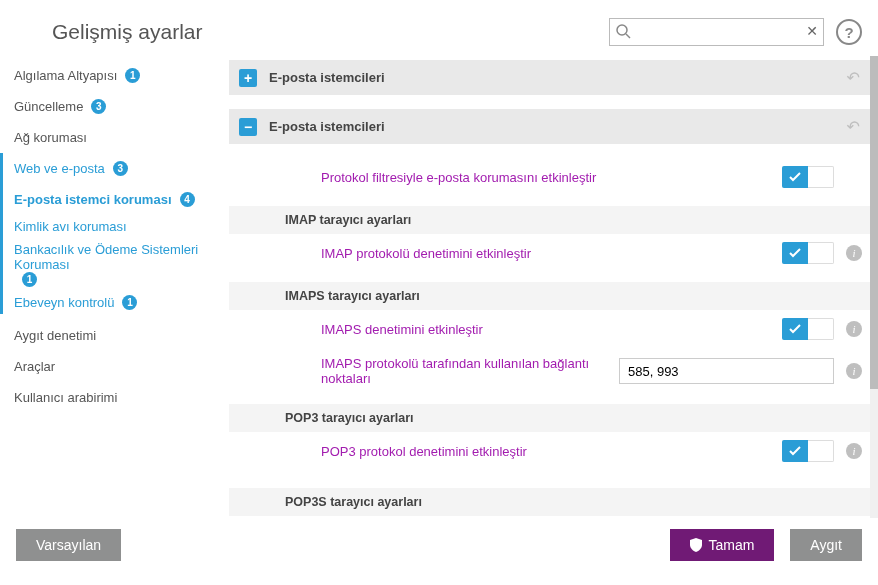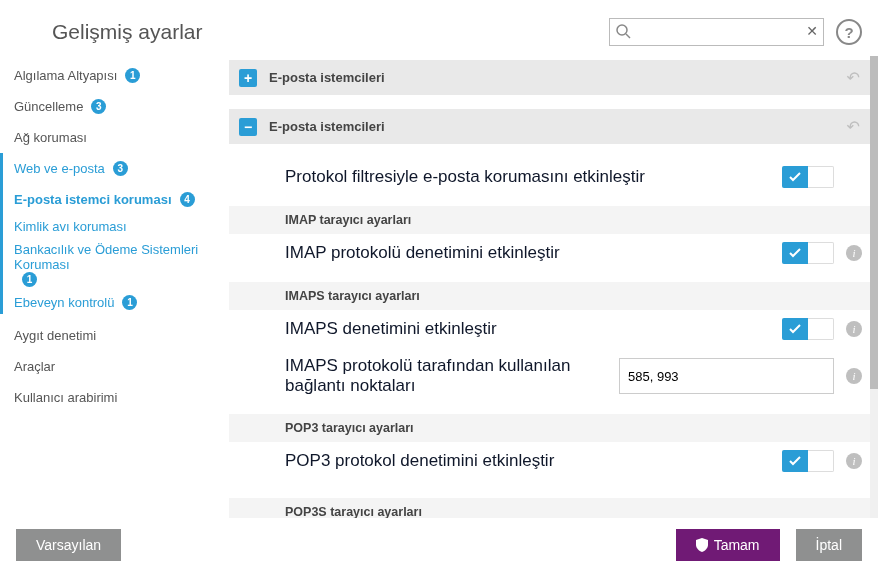--- a/index.html
+++ b/index.html
@@ -24,27 +24,27 @@
 .badge { display: inline-flex; align-items: center; justify-content: center; min-width: 15px; height: 15px; border-radius: 50%; background: #2a9dd6; color: #fff; font-size: 10px; font-weight: bold; margin-left: 8px; }
 
 .content { flex: 1; overflow-y: auto; padding: 6px 8px 0 4px; position: relative; }
 .group-header { background: #e9e9e9; display: flex; align-items: center; padding: 8px 10px; margin-bottom: 14px; position: relative; }
 .group-toggle { width: 18px; height: 18px; background: #2a9dd6; color: #fff; display: flex; align-items: center; justify-content: center; font-weight: bold; font-size: 14px; border-radius: 2px; margin-right: 12px; cursor: pointer; line-height: 1; }
 .group-title { font-weight: 700; color: #444; font-size: 13px; flex: 1; }
 .undo-icon { color: #bfbfbf; font-size: 16px; cursor: pointer; }
 
 .section-header { background: #f4f4f4; padding: 7px 10px 7px 56px; font-weight: 700; font-size: 12.5px; color: #444; margin-top: 10px; }
 .row { display: flex; align-items: center; padding: 8px 8px 8px 56px; }
-.row-label { flex: 1; color: #0f172a; font-size: 17px; }
+.row-label { flex: 1; color: #a21caf; font-size: 13px; margin-left: 36px; }
 .toggle { width: 52px; height: 22px; background: #e6e6e6; border-radius: 2px; position: relative; cursor: pointer; display: flex; margin-right: 12px; }
 .toggle.on .toggle-on { background: #2a9dd6; }
 .toggle-on { width: 26px; height: 22px; background: #2a9dd6; display: flex; align-items: center; justify-content: center; color: #fff; border-radius: 2px 0 0 2px; }
 .toggle-off { width: 26px; height: 22px; background: #fff; border: 1px solid #ddd; border-left: none; border-radius: 0 2px 2px 0; }
 .info-icon { width: 16px; height: 16px; border-radius: 50%; background: #bfbfbf; color: #fff; display: inline-flex; align-items: center; justify-content: center; font-size: 11px; font-style: italic; font-family: Georgia, serif; cursor: pointer; }
-.text-input { width: 215px; height: 36px; border: 1px solid #ccc; padding: 2px 8px; font-size: 13px; margin-right: 12px; }
+.text-input { width: 215px; height: 26px; border: 1px solid #ccc; padding: 2px 8px; font-size: 13px; margin-right: 12px; }
 
 .right-scrollbar { position: absolute; right: 0; top: 56px; bottom: 54px; width: 8px; background: #f0f0f0; }
 .right-thumb { position: absolute; left: 0; right: 0; top: 0; height: 70%; background: #bcbcbc; }
 
 .footer { position: absolute; left: 0; right: 0; bottom: 13px; height: 54px; display: flex; align-items: center; padding: 0 16px; gap: 16px; background: #fff; }
 .footer-spacer { flex: 1; }
 .btn { height: 32px; padding: 0 20px; border: none; font-size: 14px; cursor: pointer; display: inline-flex; align-items: center; gap: 6px; }
 .btn-default { background: #8f9090; color: #fff; }
 .btn-primary { background: #701a75; color: #fff; }
 .shield-icon { display: inline-block; }
@@ -199,14 +199,14 @@
   <button class="btn btn-default">Varsayılan</button>
   <div class="footer-spacer"></div>
   <button class="btn btn-primary">
     <span class="shield-icon">
       <svg width="12" height="14" viewBox="0 0 12 14">
           <path d="M6 0 L12 2 V7 C12 10 9 13 6 14 C3 13 0 10 0 7 V2 Z" fill="#fff"></path>
         </svg>
     </span>
     <span>Tamam</span>
   </button>
-  <button class="btn btn-default">İptal</button>
+  <button class="btn btn-default">Aygıt</button>
 </div>
 
 </body></html>

